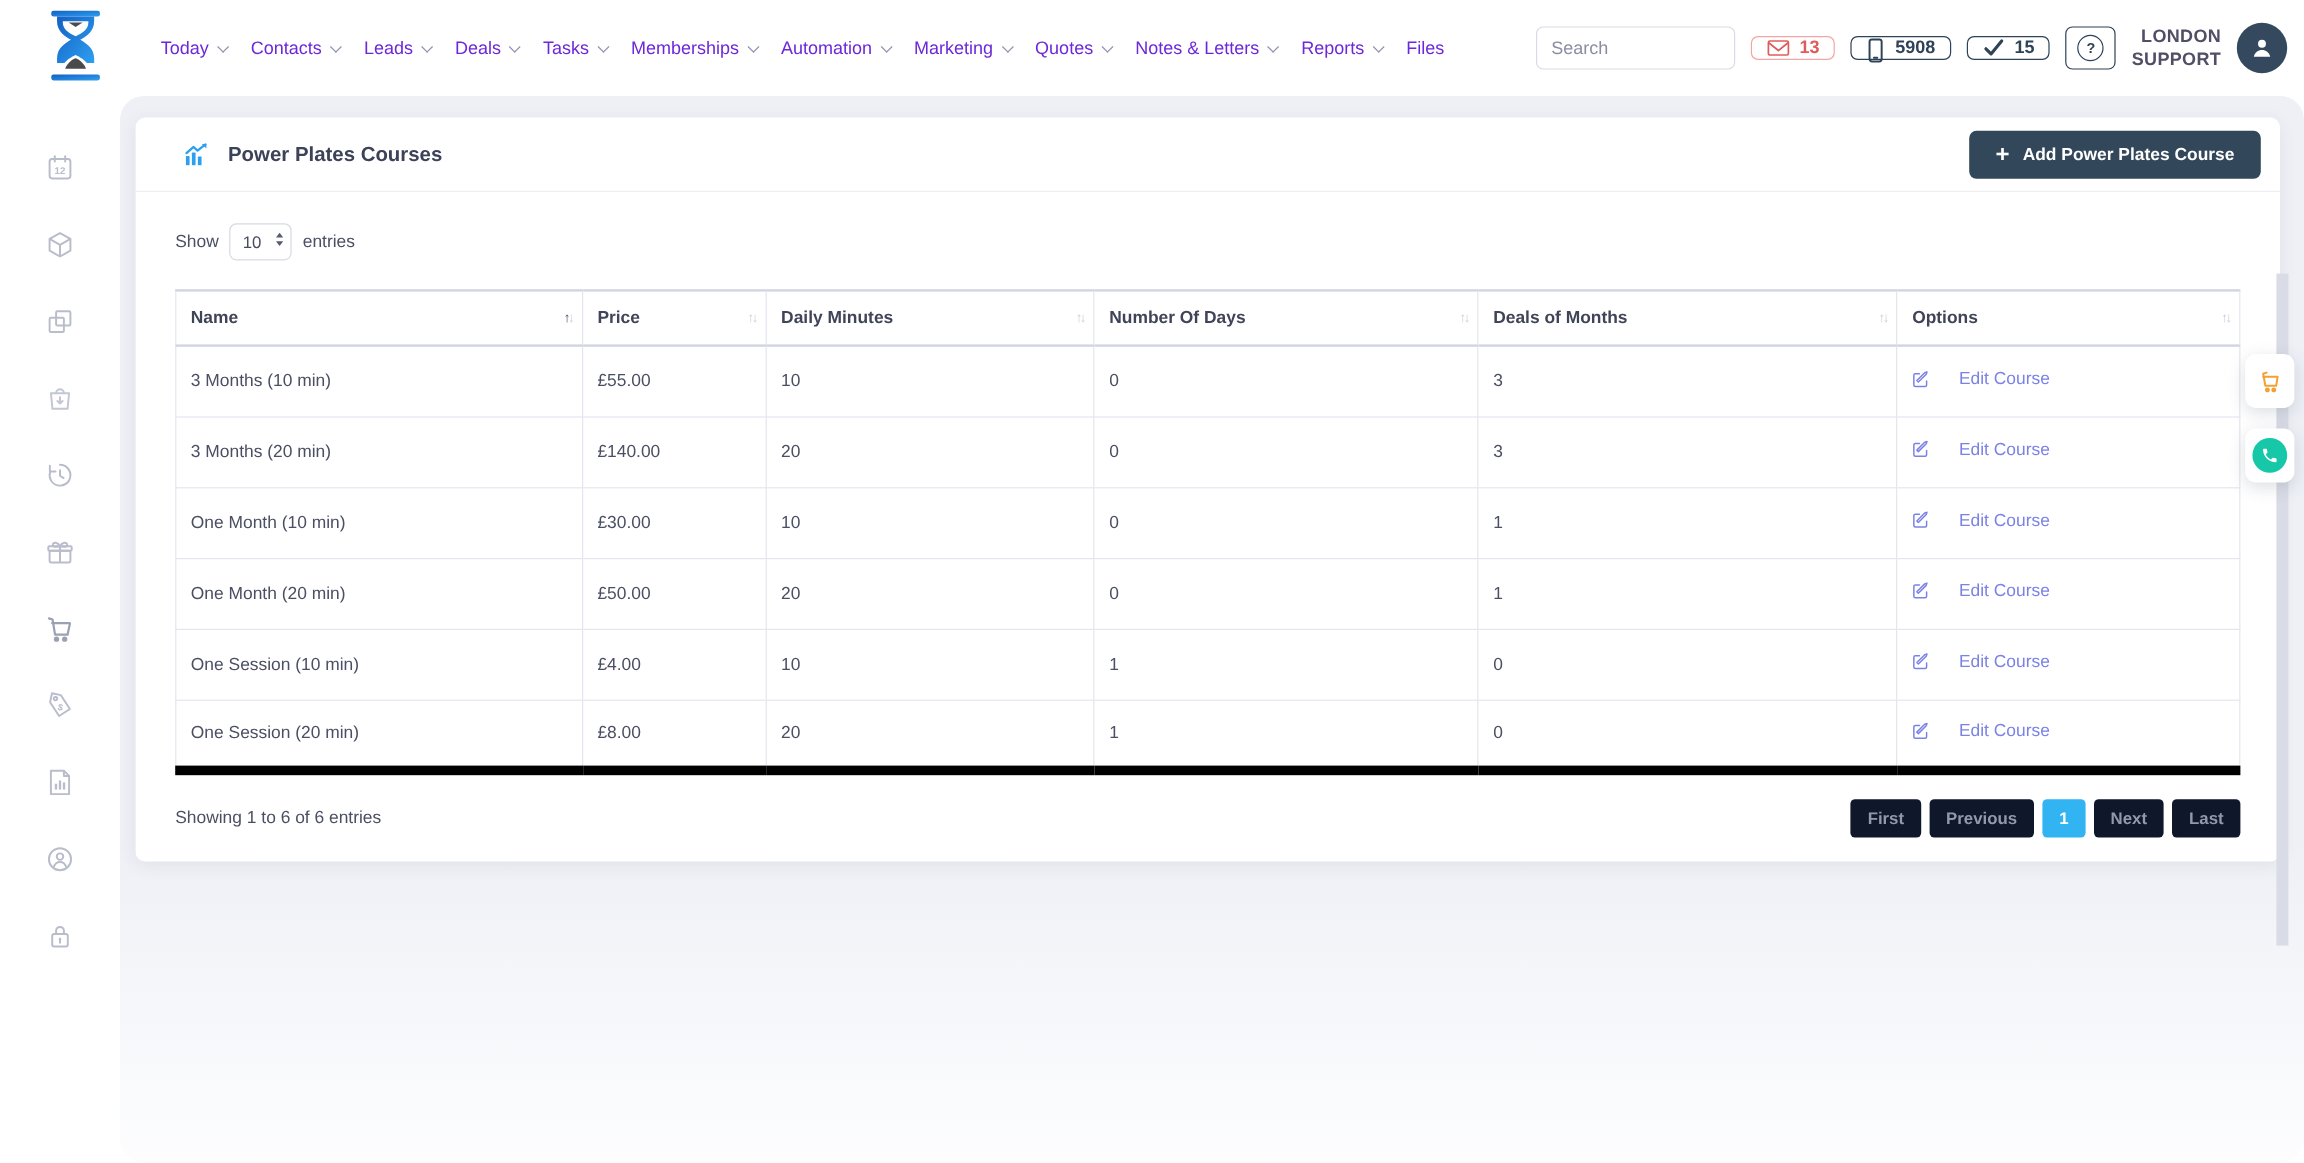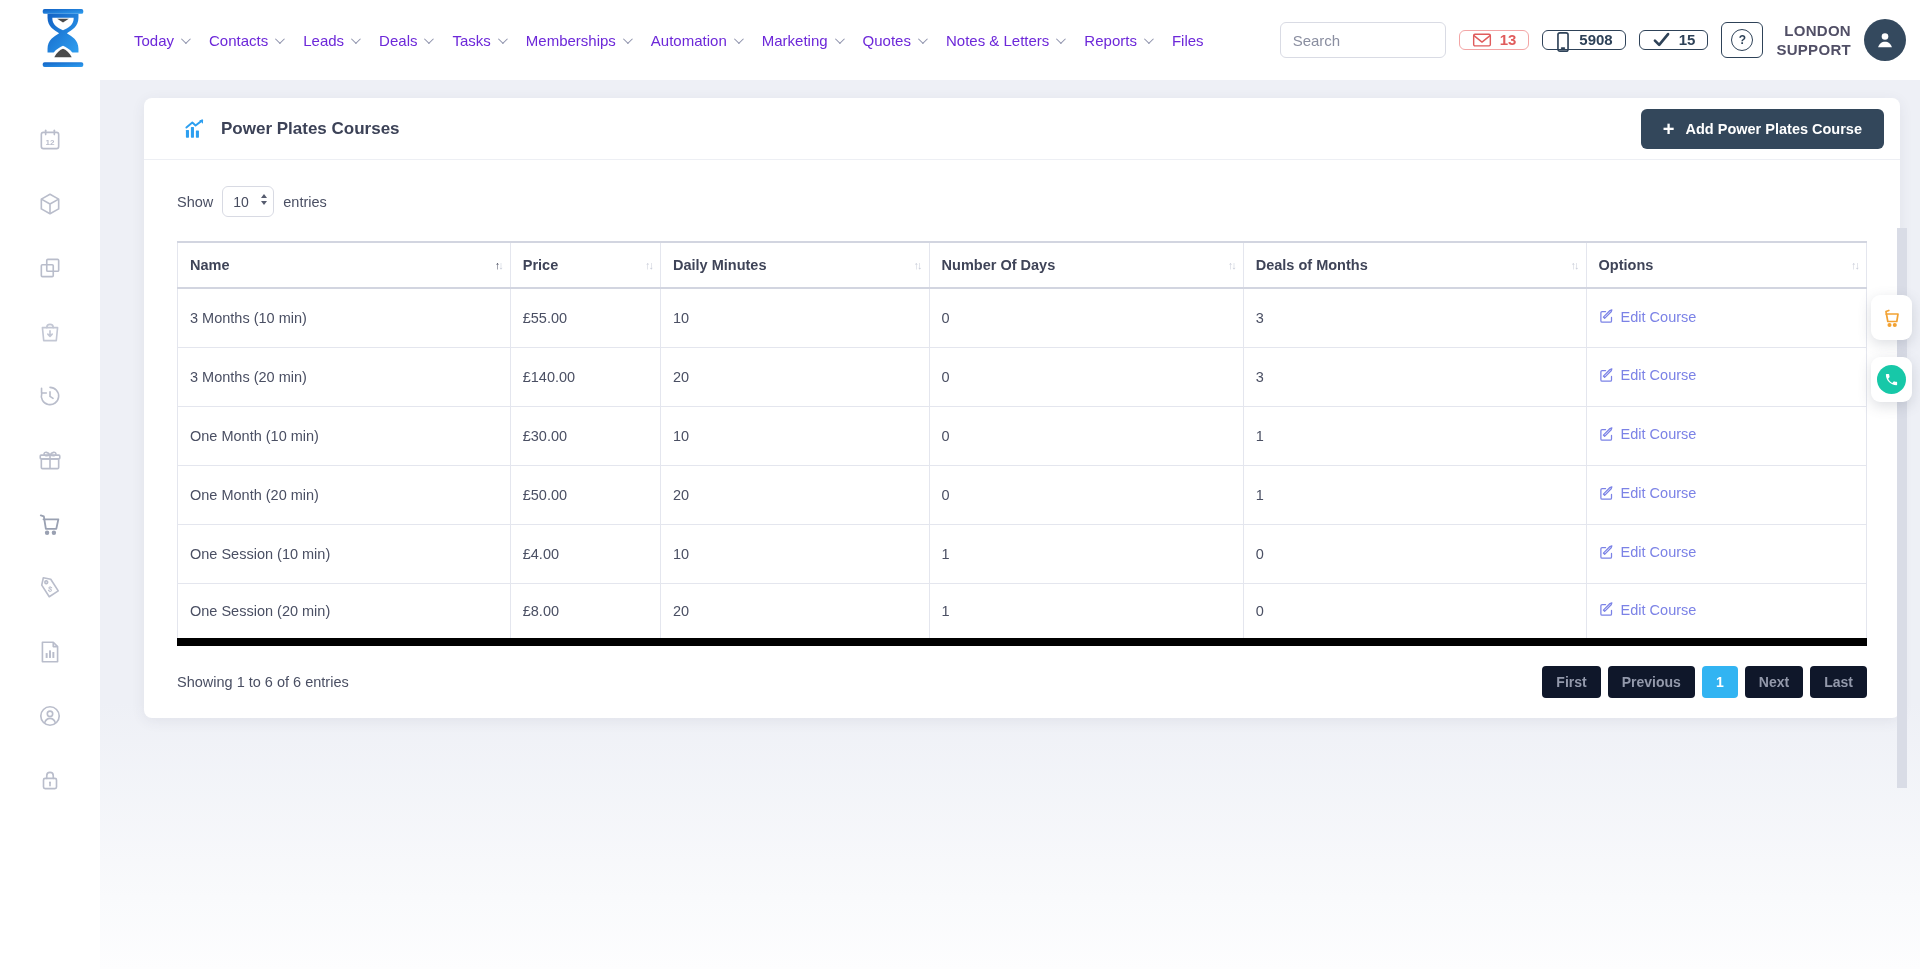--- a/index.html
+++ b/index.html
@@ -37,21 +37,21 @@
             align-items:center; justify-content:center; cursor:pointer; flex:0 0 auto; }
 
   
   .sidebar { position:absolute; top:77px; left:0; width:100px; height:889px; background:#fff;
              display:flex; flex-direction:column; align-items:center; padding-top:50px; gap:38px; z-index:5; }
   .side-icon { width:26px; height:26px; cursor:pointer; display:flex; align-items:center; justify-content:center; }
 
   
   .main { position:absolute; left:100px; top:80px; width:1820px; height:889px;
           background:linear-gradient(180deg,#eef0f6 0%,#eef0f6 70%,#f9fafc 92%,#fdfdfe 100%);
-          padding:18px 20px 0 44px; }
+          padding:18px 20px 0 13px;border-radius:20px; }
   .card { background:#fff; border-radius:8px; box-shadow:0 3px 14px rgba(60,70,90,.08);
           height:620px; overflow:hidden; }
   .card-header { display:flex; align-items:center; height:62px; padding:0 16px 0 40px;
                  border-bottom:1px solid #edeff4; }
   .page-title { display:flex; align-items:center; gap:14px; font-size:17px; font-weight:700; color:#3c4257; }
   .add-btn { margin-left:auto; height:40px; padding:0 22px; background:#33475b; color:#fff;
              border:none; border-radius:6px; font-size:14.5px; font-weight:700; font-family:inherit;
              display:flex; align-items:center; gap:11px; cursor:pointer; }
   .plus { font-size:20px; font-weight:700; line-height:1; }
   .card-body { padding:26px 33px 0; }
@@ -70,21 +70,21 @@
   table { width:100%; border-collapse:collapse; table-layout:fixed; margin-top:24px; }
   th { border:1px solid #e4e6ee; border-top:2px solid #d2d5e0; border-bottom:2px solid #d2d5e0;
        padding:14px 12px; text-align:left; font-size:14.5px; font-weight:700; color:#3f4458;
        cursor:pointer; position:relative; }
   td { border:1px solid #e4e6ee; padding:0 12px; height:59px; font-size:14.5px; color:#4a4f63;
        background:#fff; }
   tr:last-child td { border-bottom:8px solid #000000; }
   .sort { position:absolute; right:8px; top:50%; transform:translateY(-50%); font-size:11px;
           color:#c9cdd9; letter-spacing:-2px; }
   .sort .active { color:#3f4458; }
-  .edit-link { display:inline-flex; align-items:center; gap:7px; color:#7b82e6; cursor:pointer; }
+  .edit-link { display:inline-flex; align-items:center; gap:24px; color:#7b82e6; cursor:pointer; }
 
   .table-footer { display:flex; justify-content:space-between; align-items:center; margin-top:20px; }
   .showing { font-size:14.5px; color:#4a4f63; }
   .pagination { display:flex; gap:7px; }
   .page-btn { min-width:44px; padding:8px 14px; border:none; border-radius:4px; background:#0f172a;
               color:#9399ab; font-size:14px; font-weight:600; font-family:inherit; cursor:pointer; text-align:center; }
   .page-btn.current { background:#32b4f2; color:#fff; min-width:36px; }
 
   
   .scroll-strip { position:absolute; right:13px; top:228px; width:10px; height:560px;

